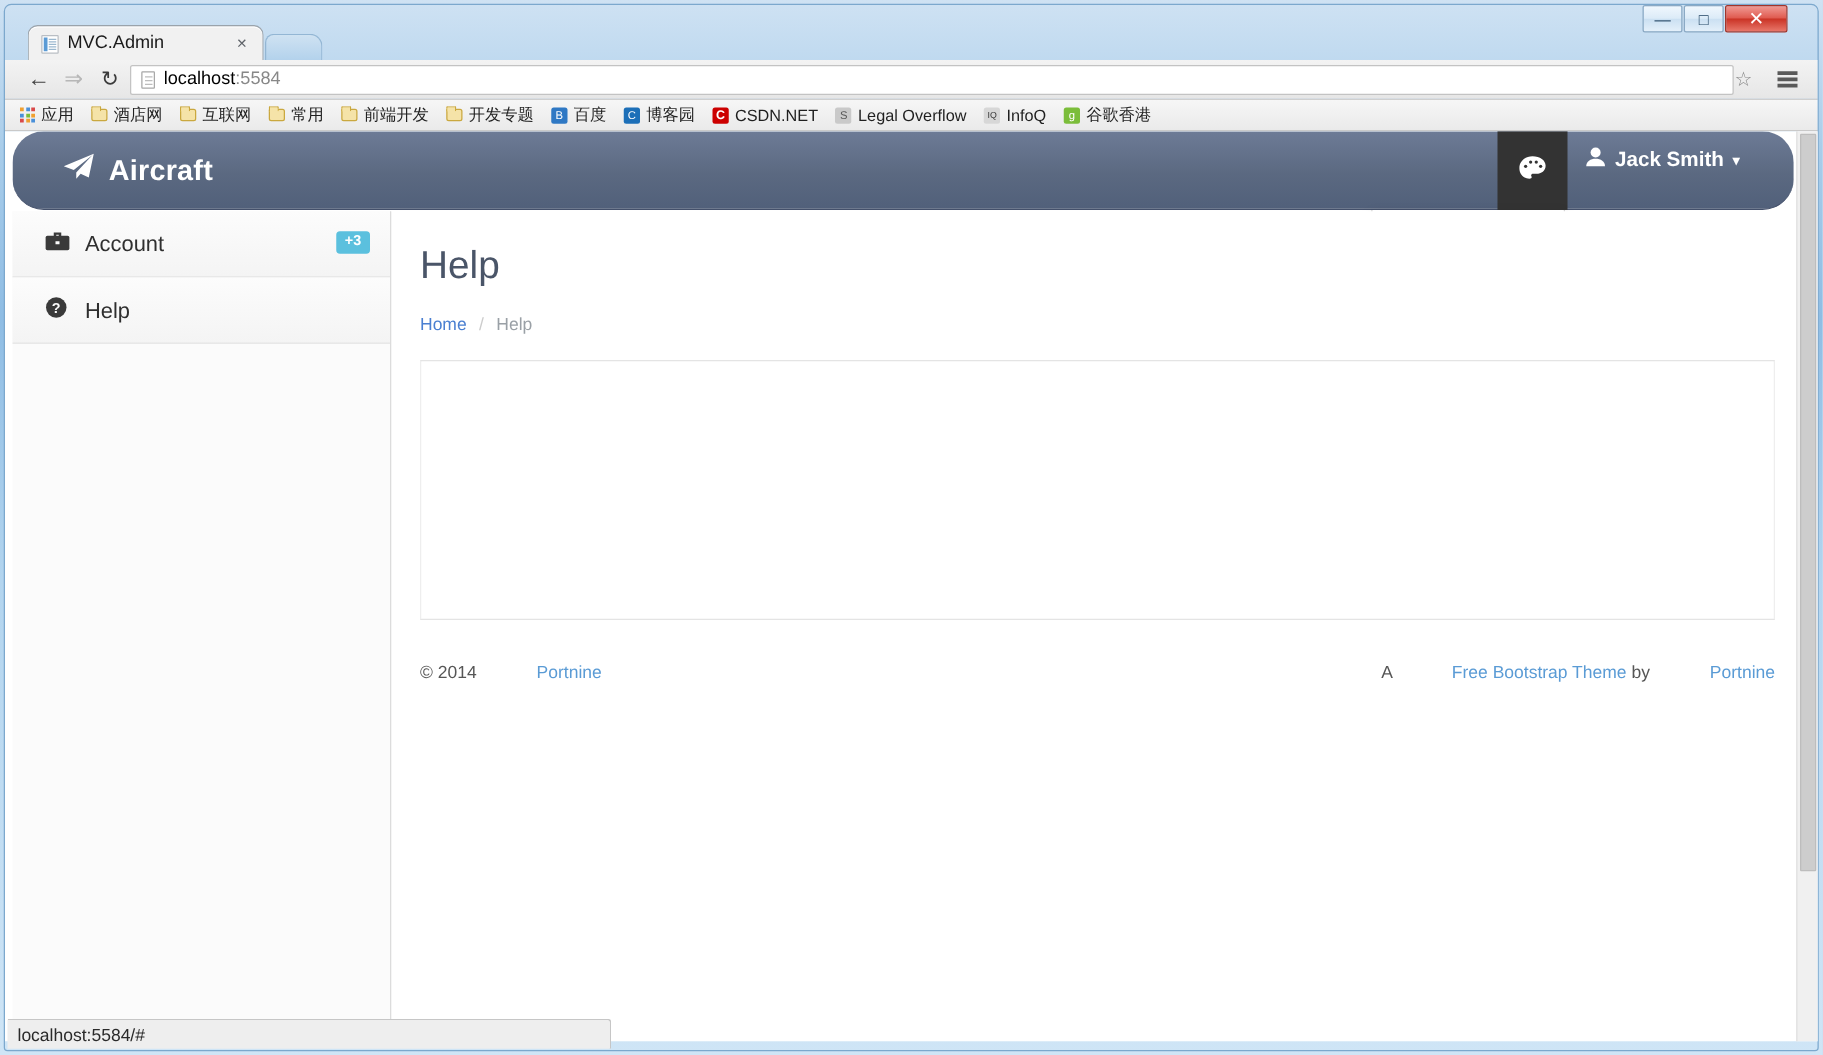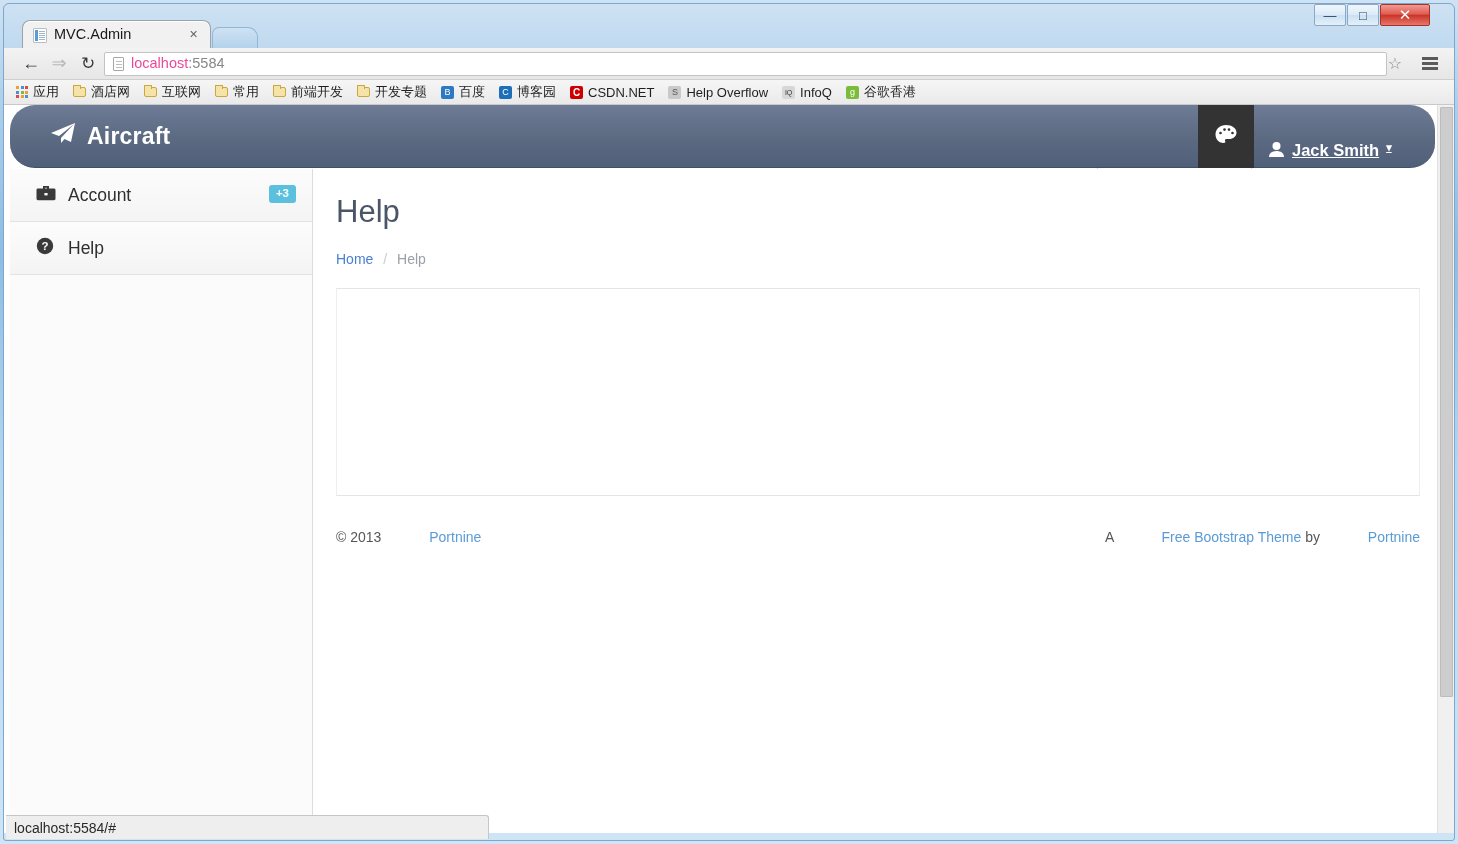--- a/index.html
+++ b/index.html
@@ -93,21 +93,21 @@
     background: #fff; border: 1px solid #a8a8a8; border-radius: 1px;
   }
   #omni-icon:after {
     content: ""; position: absolute; left: 2px; top: 3px; width: 6px; height: 1px;
     background: #bdbdbd; box-shadow: 0 3px 0 #bdbdbd, 0 6px 0 #bdbdbd;
   }
   #omni-text {
     position: absolute; left: 26px; top: 2px;
     font-size: 14.5px; color: #888888;
   }
-  #omni-text b { color: #ec4899; font-weight: normal; }
+  #omni-text b { color: #000000; font-weight: normal; }
   #star { position: absolute; right: 52px; top: 6px; font-size: 16px; color: #8a8a8a; }
   #hamburger { position: absolute; right: 16px; top: 9px; width: 16px; height: 3px; background: #5a5a5a; }
   #hamburger:before, #hamburger:after {
     content: ""; position: absolute; left: 0; width: 16px; height: 3px; background: #5a5a5a;
   }
   #hamburger:before { top: 5px; }
   #hamburger:after  { top: 10px; }
 
   
   #bookmarks {
@@ -155,22 +155,22 @@
     position: absolute; left: 40px; top: 17px;
     display: flex; align-items: center;
     color: #ffffff; font-size: 23px; font-weight: bold; letter-spacing: .2px;
   }
   #brand-icon { margin-right: 11px; display: inline-block; }
   #theme-toggle {
     position: absolute; left: 1188px; top: 0; width: 56px; height: 63px;
     background: #333333; display: flex; align-items: center; justify-content: center;
   }
   #user-menu {
-    position: absolute; left: 1258px; top: 36px;
-    display: flex; color: #ffffff; font-size: 16.5px; font-weight: bold; text-decoration: underline;
+    position: absolute; left: 1258px; top: 12px;
+    display: flex; align-items: center; color: #ffffff; font-size: 16.5px; font-weight: bold;
   }
   #user-icon { margin-right: 7px; }
   #caret { margin-left: 7px; font-size: 11px; }
 
   
   #theme-menu {
     position: absolute; left: 1093px; top: 63px; width: 155px; height: 76px;
     background: #ffffff; border: 1px solid #d5d5d5; border-top: none;
     box-shadow: 0 5px 10px rgba(0,0,0,.18);
     padding: 10px 0 0 15px;
@@ -322,21 +322,21 @@
     <div class="bm">
       <span class="bmico ico-sq ico-bokeyuan">C</span>
       <span>博客园</span>
     </div>
     <div class="bm">
       <span class="bmico ico-sq ico-csdn">C</span>
       <span>CSDN.NET</span>
     </div>
     <div class="bm">
       <span class="bmico ico-sq ico-so">S</span>
-      <span>Help Overflow</span>
+      <span>Legal Overflow</span>
     </div>
     <div class="bm">
       <span class="bmico ico-sq ico-infoq">IQ</span>
       <span>InfoQ</span>
     </div>
     <div class="bm">
       <span class="bmico ico-sq ico-google">g</span>
       <span>谷歌香港</span>
     </div>
   </div>
@@ -414,21 +414,21 @@
     <div id="main">
       <h1 id="page-title">Help</h1>
       <div id="breadcrumb">
         <a href="#">Home</a>
         <span class="sep">/</span>
         <span>Help</span>
       </div>
       <div id="content-box"></div>
       <div id="footer">
         <div>
-          <span>© 2013</span>
+          <span>© 2014</span>
           <a href="#">Portnine</a>
         </div>
         <div>
           <span>A</span>
           <a href="#">Free Bootstrap Theme</a>
           <span>by</span>
           <a href="#">Portnine</a>
         </div>
       </div>
     </div>

